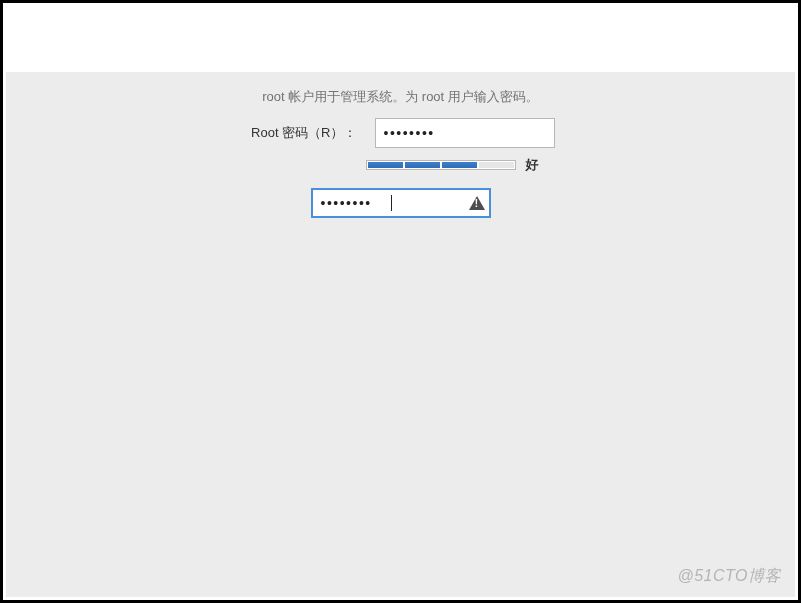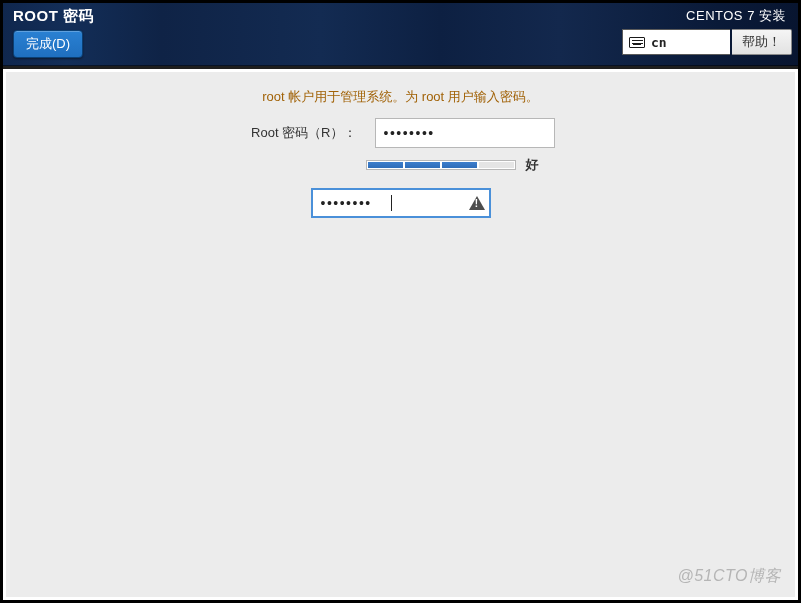--- a/index.html
+++ b/index.html
@@ -91,21 +91,21 @@
       cursor: pointer;
       border-radius: 0 2px 2px 0;
     }
 
     
     .body-area {
       position: absolute; left: 3px; right: 3px; top: 69px; bottom: 3px;
       background: #ececec;
     }
     .content { padding-top: 16px; }
-    .desc { text-align: center; color: #a16207; font-size: 13px; padding-bottom: 12px; }
+    .desc { text-align: center; color: #737373; font-size: 13px; padding-bottom: 12px; }
 
     .form-row {
       display: flex; align-items: center; justify-content: center;
       gap: 18px; margin-bottom: 10px;
       font-size: 13px; color: #333;
     }
     .form-row label { width: 110px; text-align: right; white-space: nowrap; }
     .input-wrap { position: relative; width: 180px; height: 30px; }
     .pw-input {
       width: 180px; height: 30px;
@@ -157,36 +157,20 @@
       color:#b5b5b5; font-size:16px; font-style: italic;
       letter-spacing:.5px; user-select:none;
       font-family: "Microsoft YaHei", sans-serif;
       text-align: center;
     }
   </style>
 </head>
 <body>
 
 <div class="frame">
-  <div class="header">
-    <div class="header-left">
-      <div class="page-title">ROOT 密码</div>
-      <div class="done-btn">完成(D)</div>
-    </div>
-    <div class="header-right">
-      <div class="installer-title">CENTOS 7 安装</div>
-      <div class="header-controls">
-        <div class="lang-box">
-          <span class="kb-icon"></span>
-          <span>cn</span>
-        </div>
-        <div class="help-btn">帮助！</div>
-      </div>
-    </div>
-  </div>
 
   <div class="body-area">
     <div class="content">
       <div class="desc">root 帐户用于管理系统。为 root 用户输入密码。</div>
 
       <div class="form-row">
         <label>Root 密码（R）：</label>
         <div class="input-wrap">
           <input class="pw-input" type="text" readonly="" value="••••••••" style="">
         </div>

